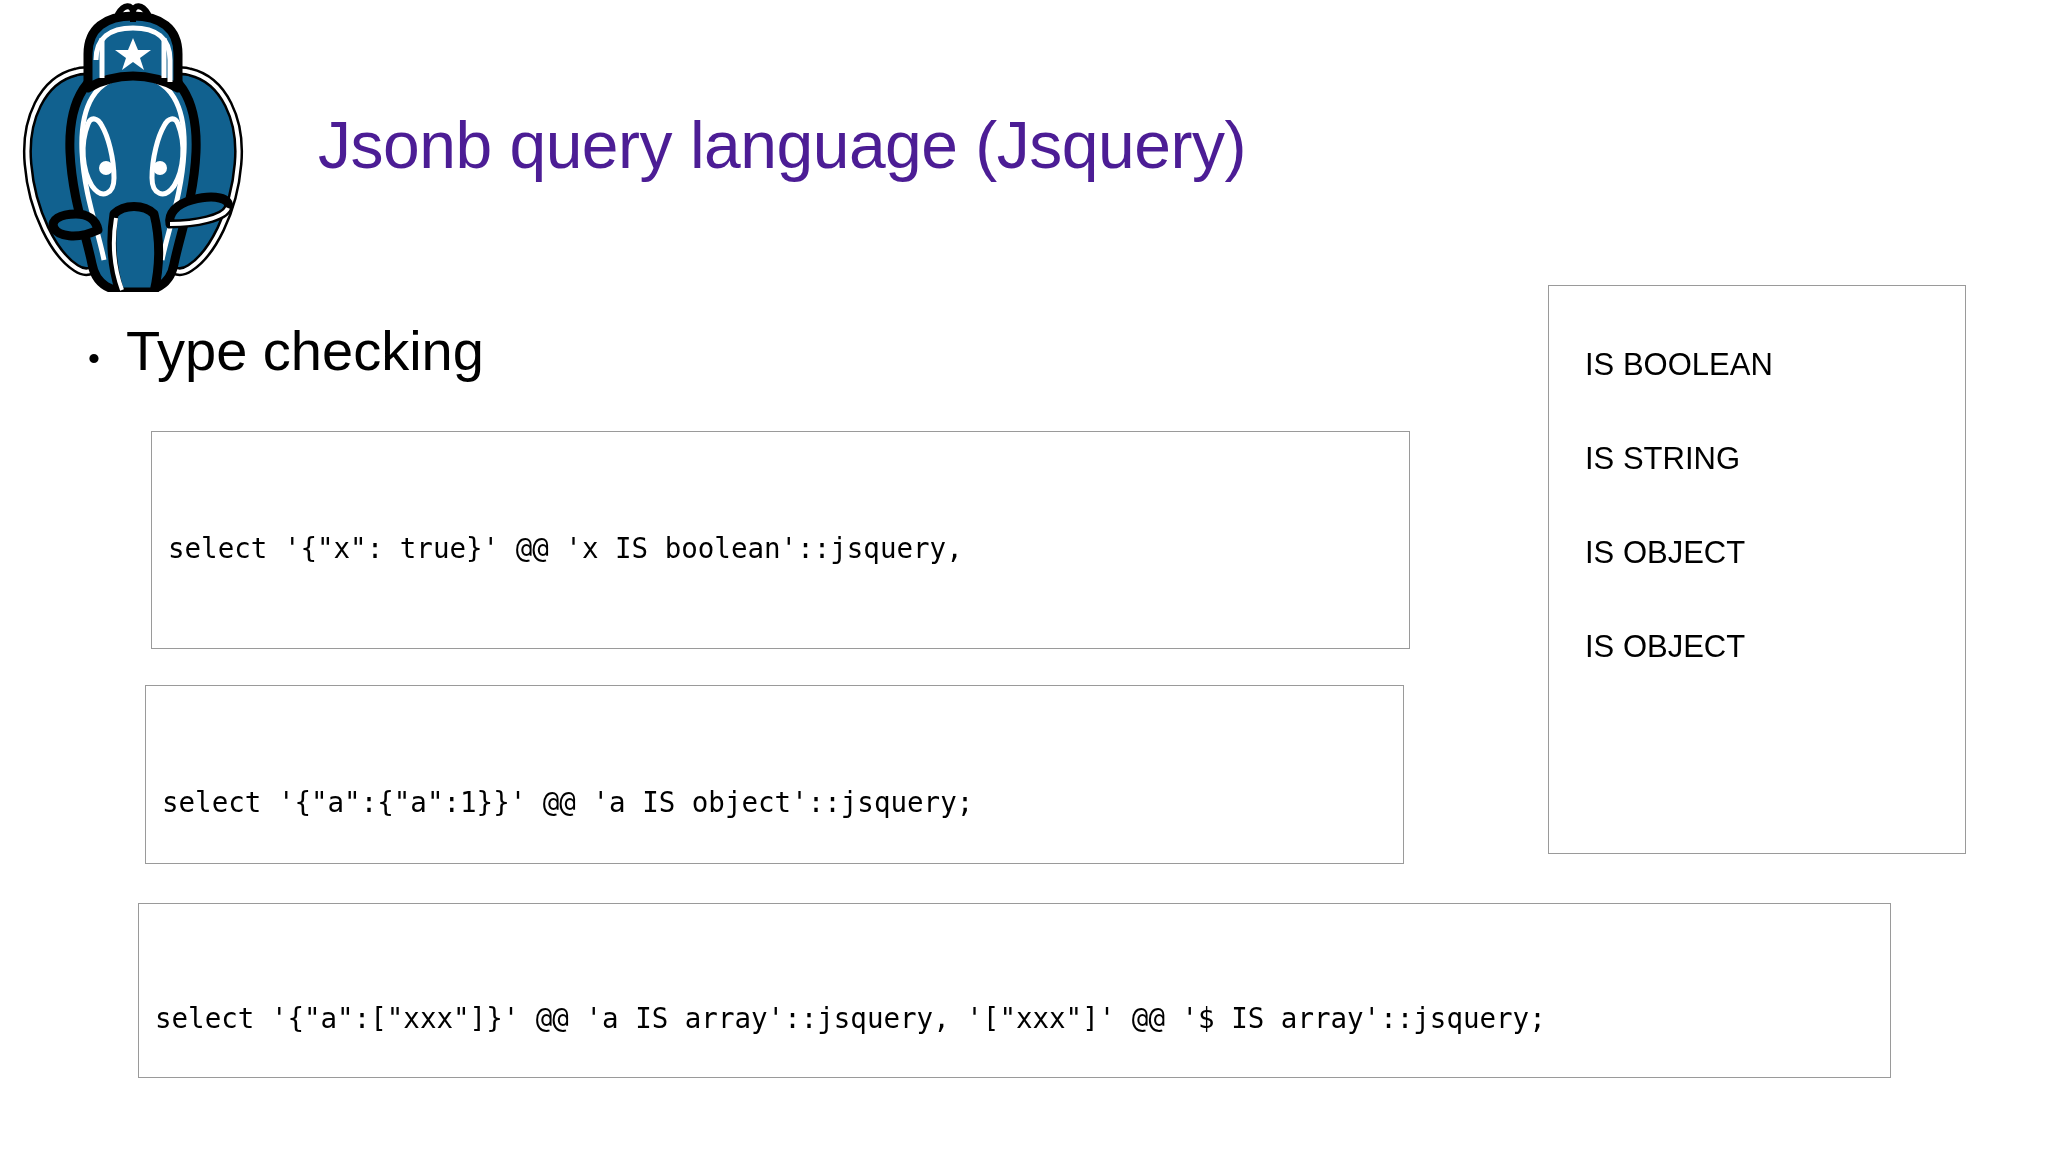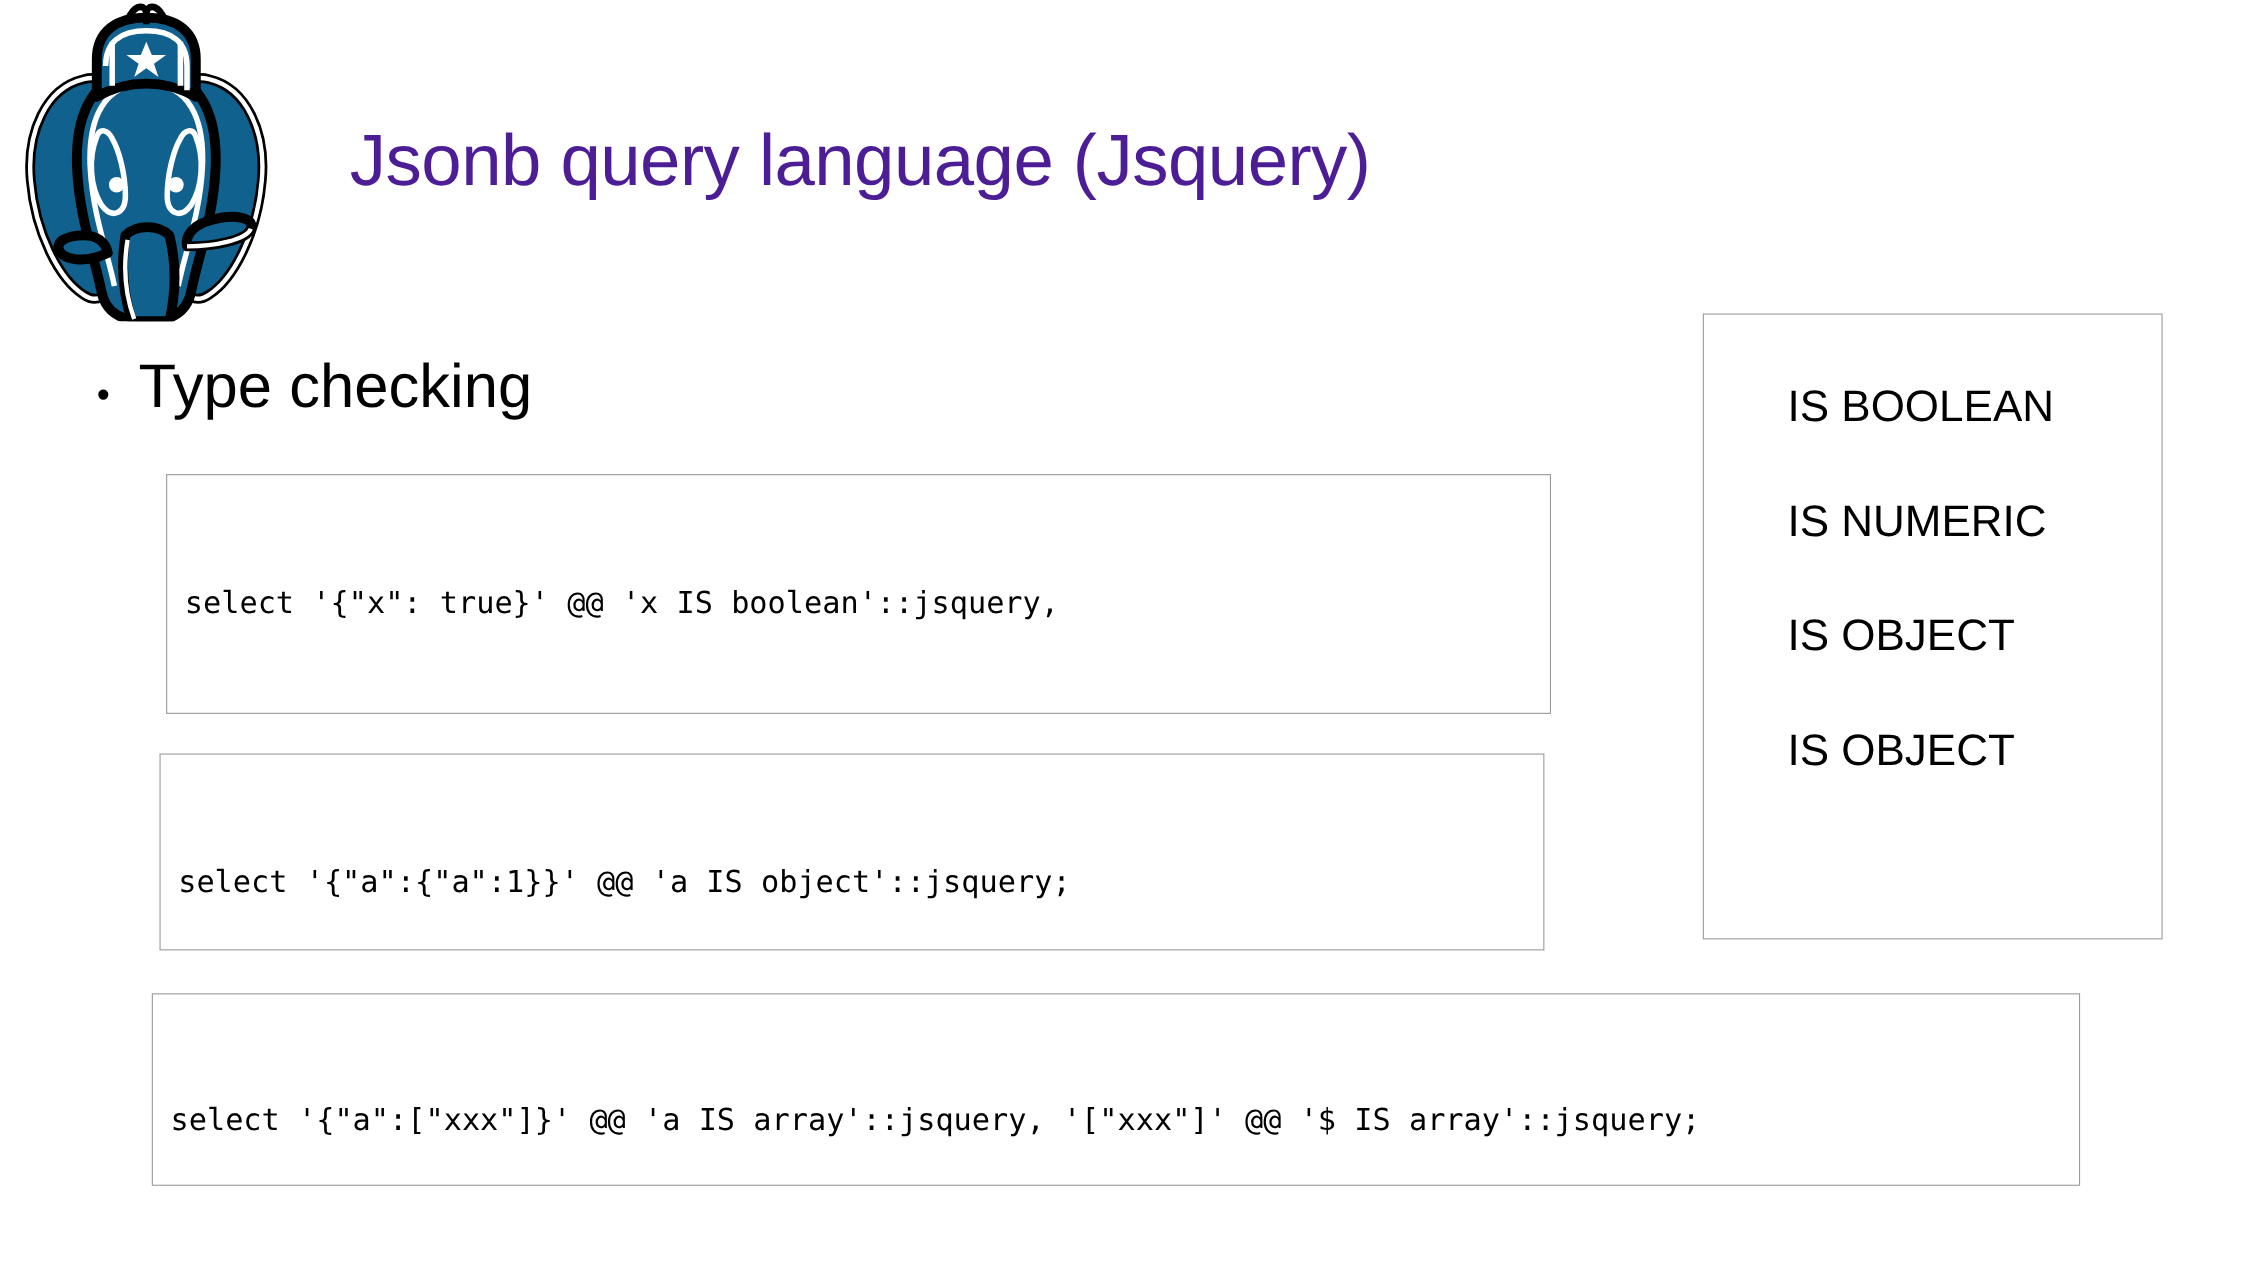--- a/index.html
+++ b/index.html
@@ -111,25 +111,24 @@
   #type-ops-list {
     position: absolute;
     left: 36px;
     top: 62px;
     right: 10px;
     display: flex;
     flex-direction: column;
     gap: 60px;
   }
   .type-op-item {
-    font-size: 40px;
+    font-size: 31px;
     line-height: 1.1;
     white-space: nowrap;
     color: #000000;
-    margin-left: 40px;
   }
 </style>
 </head>
 <body>
 
 <div id="pg-logo">
   <svg viewBox="0 0 240 290" xmlns="http://www.w3.org/2000/svg" aria-hidden="true">
     <g>
 
       <path d="M62 70 C28 78 10 118 14 162 C18 210 40 252 62 266 C74 274 84 268 86 254 C90 214 84 150 92 110 C96 84 84 64 62 70 Z" fill="#11618f" stroke="#000000" stroke-width="9" stroke-linejoin="round"></path>
@@ -193,17 +192,17 @@
 <div class="code-block" id="code-block-3">
   <span class="code-line">select '{"a":["xxx"]}' @@ 'a IS array'::jsquery, '["xxx"]' @@ '$ IS array'::jsquery;</span>
   
   
   
 </div>
 
 <div id="type-ops-panel">
   <div id="type-ops-list">
     <div class="type-op-item">IS BOOLEAN</div>
-    <div class="type-op-item">IS NUMERIC</div>
+    <div class="type-op-item">IS STRING</div>
     <div class="type-op-item">IS OBJECT</div>
     <div class="type-op-item">IS OBJECT</div>
   </div>
 </div>
 
 </body></html>

